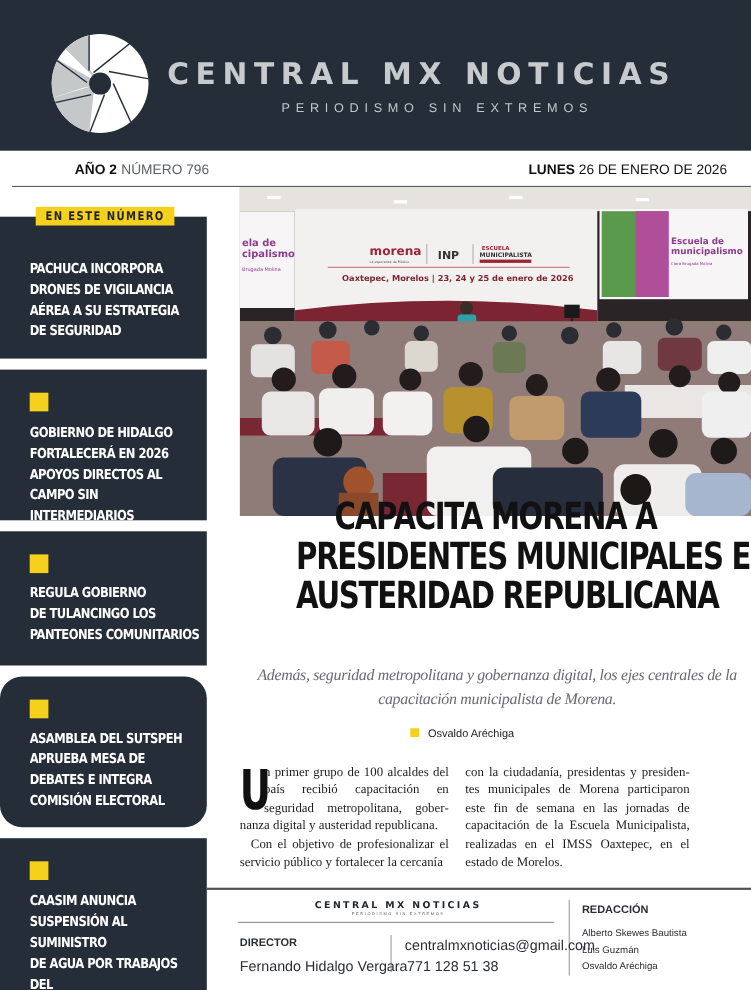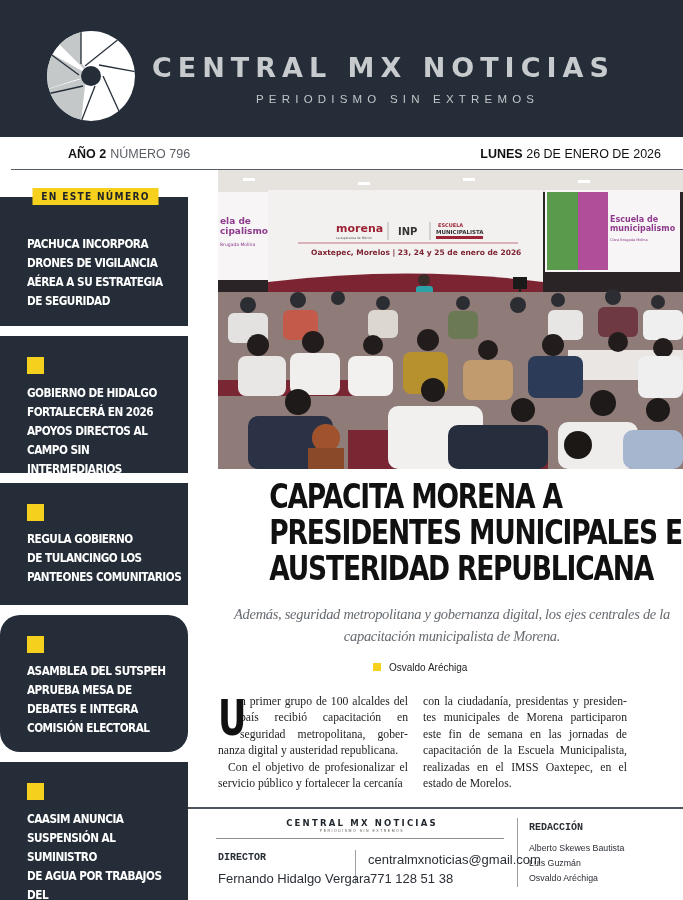--- a/index.html
+++ b/index.html
@@ -23,41 +23,41 @@
   
   .section-label { position: absolute; left: 27px; top: 188px; width: 137px; height: 17px; background: #f5d01c; color: #1e2329; font-family: "DejaVu Sans Condensed", "DejaVu Sans", sans-serif; font-weight: bold; font-size: 11px; letter-spacing: 1.4px; text-align: center; line-height: 17px; z-index: 2; transform: scaleX(0.92); }
   .side-box { position: absolute; left: 0; width: 188px; background: #252e38; }
   .side-box .marker { position: absolute; left: 27px; width: 17px; height: 17px; background: #f5d01c; }
   .side-box .headline { position: absolute; left: 27px; width: 158px; color: #ffffff; font-family: "DejaVu Sans", sans-serif; font-weight: bold; font-size: 12.5px; line-height: 19px; text-transform: uppercase; letter-spacing: -0.6px; transform-origin: left top; transform: scaleX(0.84); width: 188px; }
 
   
   .photo { position: absolute; left: 218px; top: 170px; width: 465px; height: 299px; overflow: hidden; background: #84cc16; }
 
   
-  .main-headline { position: absolute; left: 218px; top: 478px; width: 465px; text-align: left; font-family: "DejaVu Sans", sans-serif; font-weight: bold; font-size: 34px; line-height: 36px; color: #111; letter-spacing: -1.5px; }
+  .main-headline { position: absolute; left: 218px; top: 452px; width: 465px; text-align: center; font-family: "DejaVu Sans", sans-serif; font-weight: bold; font-size: 34px; line-height: 36px; color: #111; letter-spacing: -1.5px; }
   .main-headline span { display: block; transform: scaleX(0.78); transform-origin: center; white-space: nowrap; }
   .dek { position: absolute; left: 222px; top: 603px; width: 460px; text-align: center; font-family: Liberation Serif, serif; font-style: italic; font-size: 14.5px; line-height: 22px; color: #666b70; letter-spacing: -0.3px; }
   .byline { position: absolute; left: 373px; top: 662px; font-size: 10px; color: #222; white-space: nowrap; }
   .byline .sq { display: inline-block; width: 8px; height: 8px; background: #f5d01c; margin-right: 8px; vertical-align: -0px; }
 
   
   .col { position: absolute; top: 694px; font-family: "Liberation Serif", serif; font-size: 11.7px; line-height: 16.4px; color: #1e1e1e; text-align: justify; hyphens: manual; }
   .col1 { left: 218px; width: 190px; }
   .col2 { left: 423px; width: 204px; }
   .dropcap { float: left; font-family: "DejaVu Sans", sans-serif; font-weight: bold; font-size: 50px; line-height: 44px; height: 46px; margin: 2px 4px 0 0; color: #111; transform: scaleX(0.7); transform-origin: left top; width: 18px; }
   .indent { text-indent: 10px; display: block; }
 
   
   .footer-rule { position: absolute; left: 188px; top: 807px; width: 495px; height: 1.5px; background: #4c535a; }
   .footer-brand { position: absolute; left: 218px; top: 818px; width: 288px; text-align: center; font-family: "DejaVu Sans", sans-serif; font-weight: bold; font-size: 8.5px; letter-spacing: 2.2px; color: #1f252b; }
   .footer-tagline { position: absolute; left: 218px; top: 829px; width: 288px; text-align: center; font-size: 3.5px; letter-spacing: 1.5px; color: #555; }
   .footer-sep { position: absolute; left: 216px; top: 838px; width: 288px; height: 1px; background: #8a8f94; }
   .footer-vline1 { position: absolute; left: 355px; top: 850px; width: 1px; height: 34px; background: #9aa0a5; }
   .footer-vline2 { position: absolute; left: 517px; top: 818px; width: 1px; height: 69px; background: #9aa0a5; }
-  .f-label { position: absolute; font-family: Liberation Mono, monospace; font-weight: bold; font-size: 10px; color: #2a2f35; white-space: nowrap; }
+  .f-label { position: absolute; font-family: Liberation Sans, sans-serif; font-weight: bold; font-size: 10px; color: #2a2f35; white-space: nowrap; }
   .f-text { position: absolute; font-size: 13px; color: #2a2f35; white-space: nowrap; }
   .f-small { position: absolute; font-size: 8.8px; color: #2a2f35; white-space: nowrap; }
 </style>
 </head>
 <body>
 
 <header class="masthead">
   <div class="logo">
     <svg width="92" height="92" viewBox="0 0 92 92">
       <defs>

